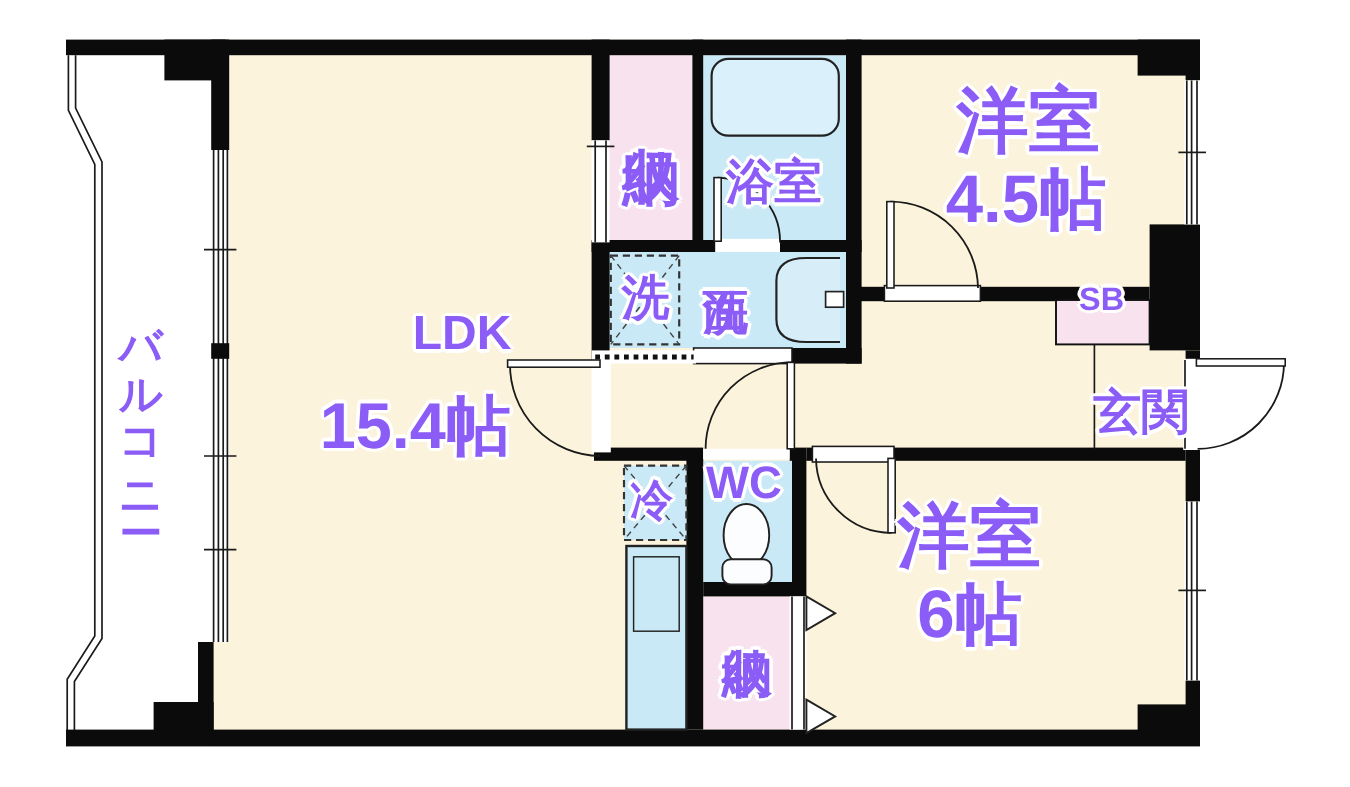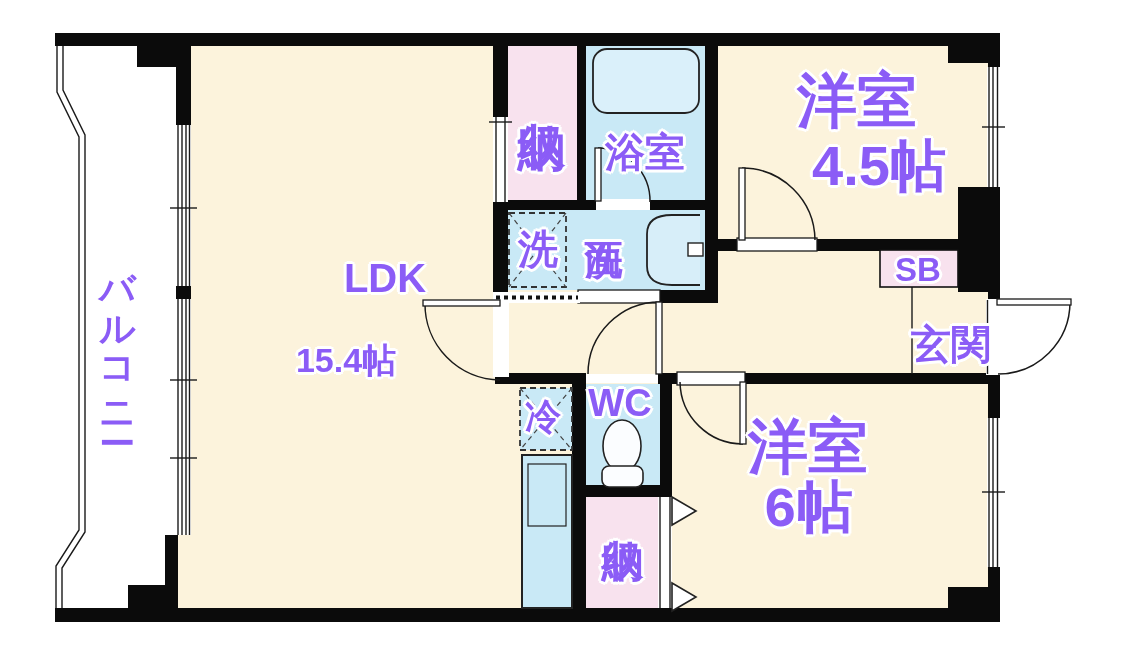--- a/index.html
+++ b/index.html
@@ -171,26 +171,26 @@
     <path class="arc" d="M1070,302 A72,72 0 0 1 998,374"></path>
     <rect class="leaf" x="997" y="299" width="74" height="6"></rect>
   </g>
 
   <polygon class="tri" points="672,497 696,511 672,525"></polygon>
   <polygon class="tri" points="672,583 696,597 672,611"></polygon>
 </svg>
 
 <div class="lbl v" style="left:117px;top:248px;font-size:36px;">バルコニー</div>
 <div class="lbl" style="left:385px;top:258px;font-size:40px;">LDK</div>
-<div class="lbl" style="left:346px;top:343px;font-size:34px;">15.4帖</div>
+<div class="lbl" style="left:346px;top:328px;font-size:54px;">15.4帖</div>
 <div class="lbl v" style="left:541px;top:84px;font-size:48px;">収納</div>
 <div class="lbl" style="left:645px;top:132px;font-size:40px;">浴室</div>
 <div class="lbl" style="left:538px;top:229px;font-size:40px;">洗</div>
 <div class="lbl v" style="left:603px;top:211px;font-size:38px;letter-spacing:1px;">洗面</div>
 <div class="lbl" style="left:857px;top:70px;font-size:60px;">洋室</div>
-<div class="lbl" style="left:855px;top:137px;font-size:56px;margin-left:24px;">4.5帖</div>
-<div class="lbl" style="left:918px;top:253px;font-size:33px;">SB</div>
+<div class="lbl" style="left:855px;top:137px;font-size:56px;">4.5帖</div>
+<div class="lbl" style="left:918px;top:236px;font-size:27px;">SB</div>
 <div class="lbl" style="left:951px;top:312px;font-size:40px;margin-top:12px;">玄関</div>
 <div class="lbl" style="left:620px;top:384px;font-size:38px;text-align:center;">WC</div>
 <div class="lbl" style="left:543px;top:399px;font-size:36px;">冷</div>
 <div class="lbl v" style="left:622px;top:506px;font-size:42px;letter-spacing:1px;">収納</div>
 <div class="lbl" style="left:808px;top:416px;font-size:60px;">洋室</div>
-<div class="lbl" style="left:808px;top:483px;font-size:56px;font-family:Liberation Mono, monospace;">6帖</div>
+<div class="lbl" style="left:808px;top:483px;font-size:56px;">6帖</div>
 
 </body></html>

